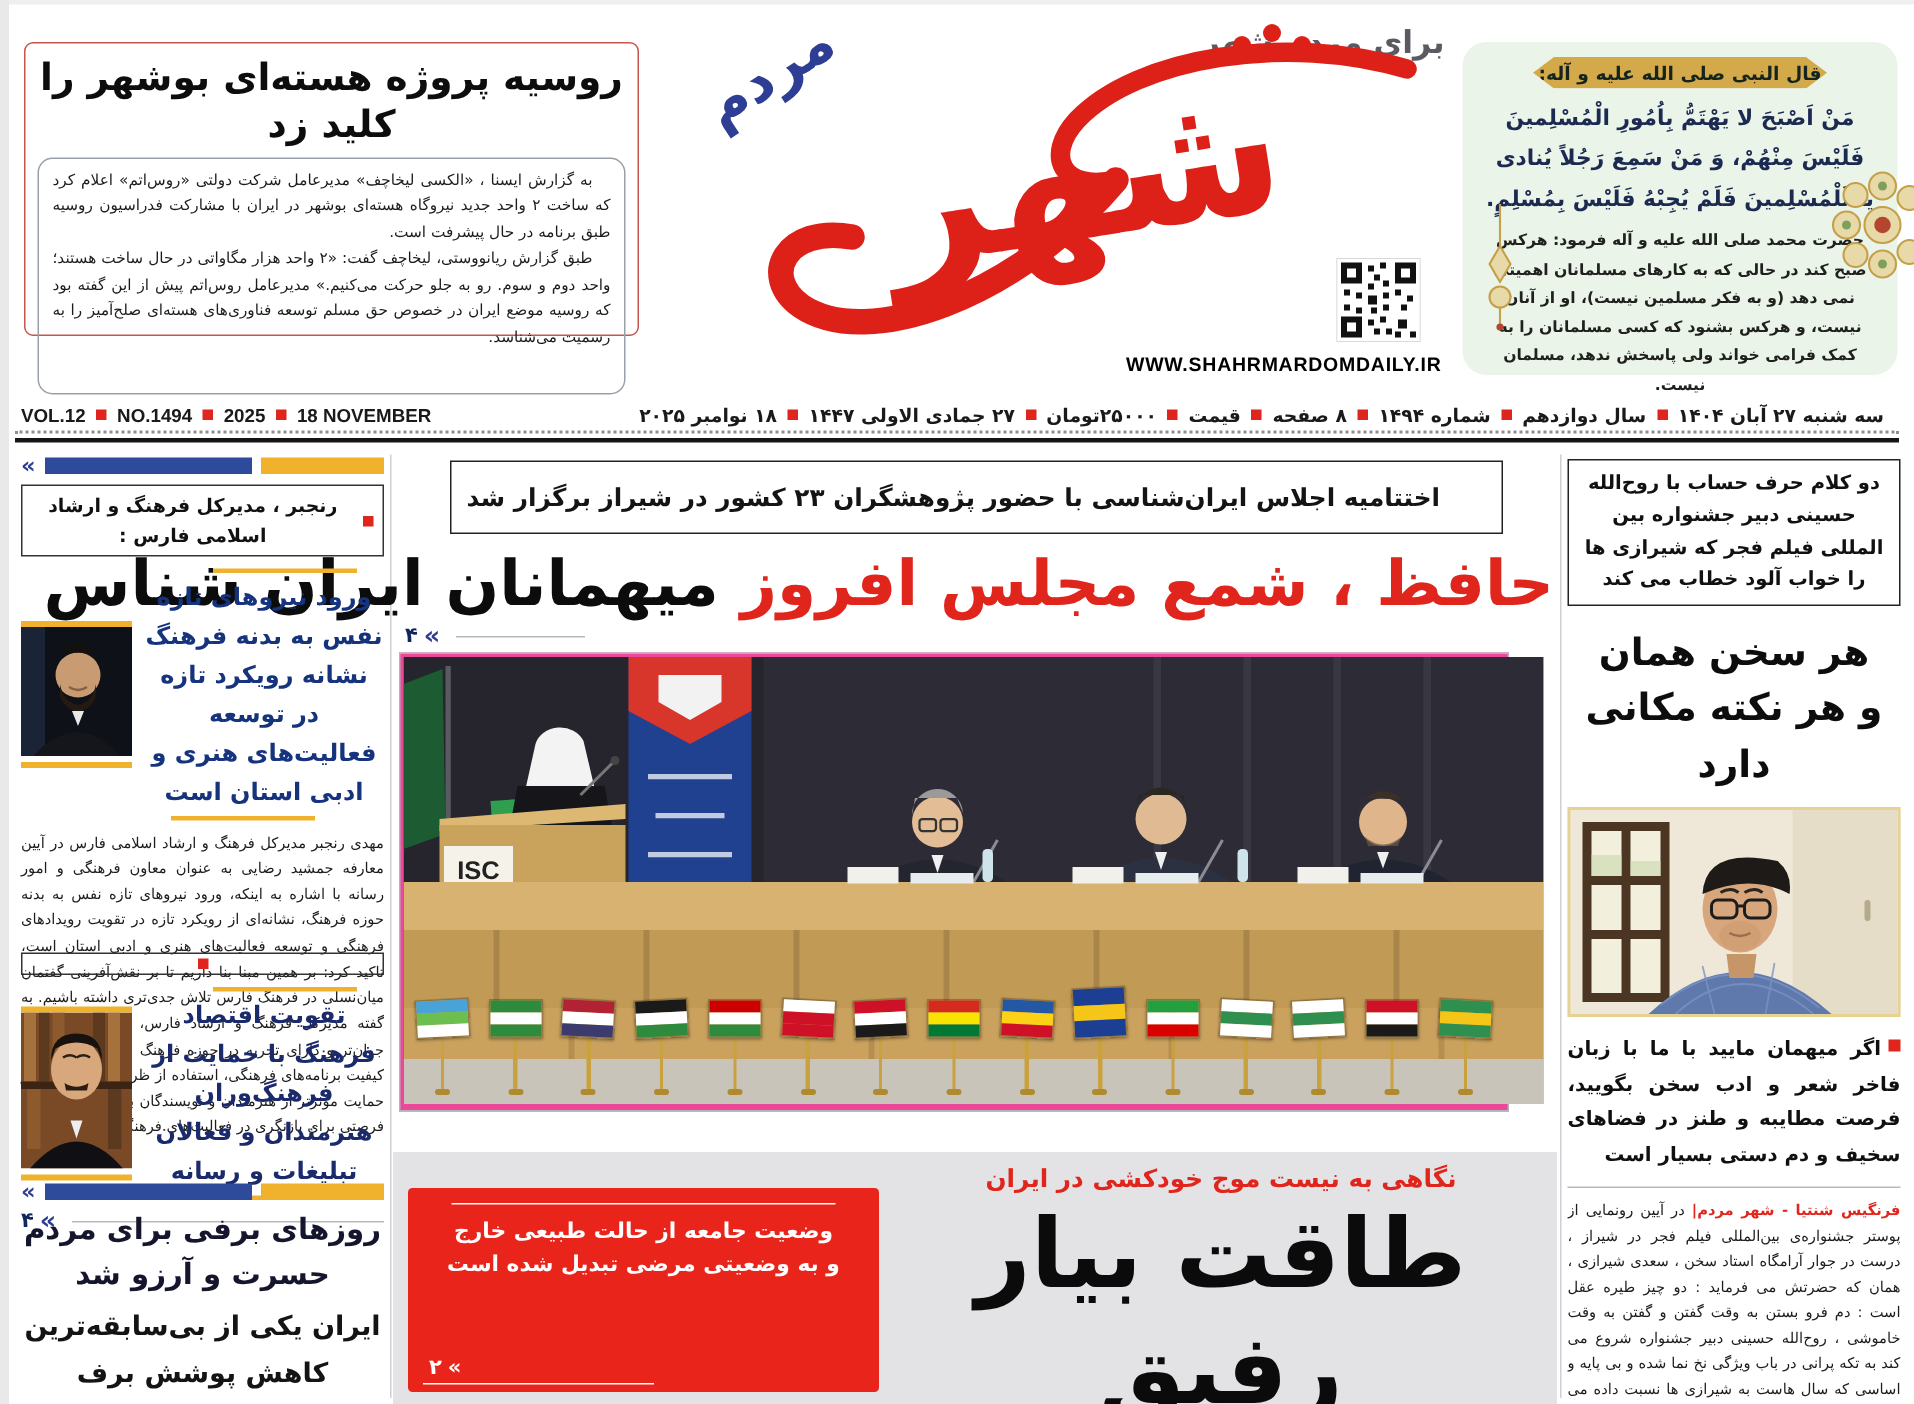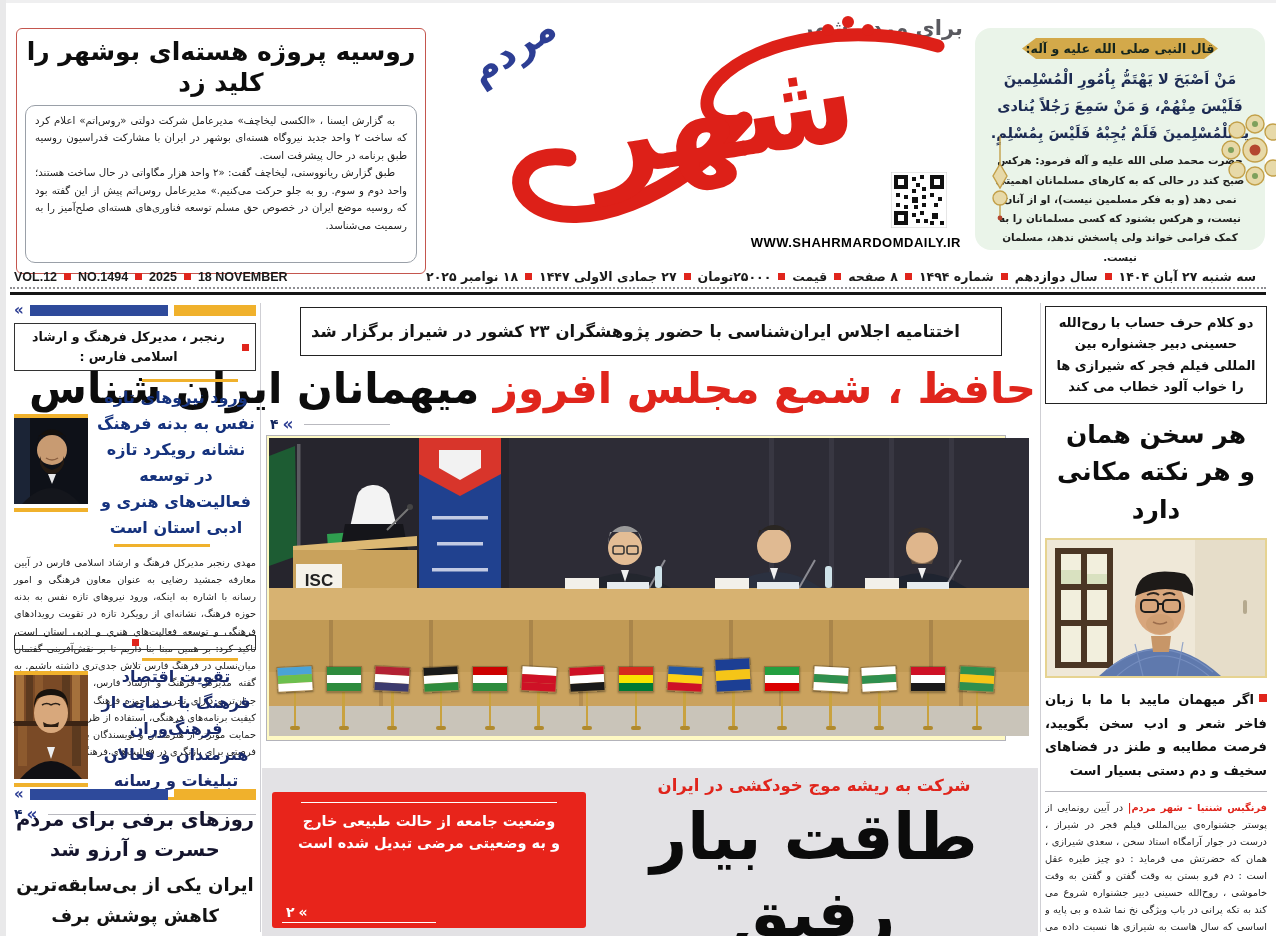--- a/index.html
+++ b/index.html
@@ -9,21 +9,21 @@
   *{margin:0;padding:0;box-sizing:border-box}
   html,body{background:#d9d9db}
   body{font-family:"DejaVu Sans",sans-serif;color:#111}
   .page{position:relative;width:1276px;height:936px;margin:0 auto;background:#fff;overflow:hidden;
         box-shadow:inset 6px 0 0 #e9e9ea, inset 0 3px 0 #efeff0}
   .rtl{direction:rtl}
   .sq{display:inline-block;width:8px;height:8px;background:var(--red);flex:none}
   .pre{white-space:pre-line}
 
   
-  .nuclear{position:absolute;left:16px;top:28px;width:410px;height:246px;
+  .nuclear{position:absolute;left:16px;top:28px;width:410px;height:196px;
            border:1.5px solid #c4564e;border-radius:6px;padding:5px 8px;background:#fff}
   .nuclear h2{font-size:25px;font-weight:bold;text-align:center;color:#0d0d0d;line-height:1.25;margin:2px 0 6px}
   .nuclear-body{border:1.5px solid #9aa0a8;border-radius:10px;padding:6px 9px;height:158px;overflow:hidden}
   .nuclear-body p{font-size:10.2px;line-height:1.72;text-align:justify;color:#1c1c1c;text-indent:12px}
 
   
   .logo-area{position:absolute;left:428px;top:0;width:545px;height:256px}
   .tagline{position:absolute;right:10px;top:16px;font-size:21px;font-weight:bold;color:#5a5a60}
   .logo-svg{position:absolute;left:0;top:8px}
   .website{position:absolute;right:12px;bottom:6px;font-family:"Liberation Sans",sans-serif;
@@ -59,21 +59,21 @@
   .kicker-box{border:1.3px solid #222;background:#fff;padding:14px 10px;width:702px;margin:5px auto 0;
               text-align:left;font-size:16.5px;font-weight:bold;color:#141414}
   .main-headline{margin-top:8px;text-align:center;font-size:42px;font-weight:bold;line-height:1.18;
               letter-spacing:-1px;white-space:nowrap}
   .main-headline .hl-red{color:var(--red)}
   .main-headline .hl-black{color:#0c0c0c}
   .pageref{display:flex;align-items:center;gap:4px;font-weight:bold;font-size:14px;color:#12265e}
   .pageref .chev{color:var(--blue);font-size:17px;line-height:1}
   .pageref .pr-line{flex:1;border-top:1px solid #b9b9bf;margin-left:6px}
   .center .pageref{margin:2px 0 0 4px;width:120px}
-  .photo-frame{margin-top:2px;width:740px;height:306px;border:1px solid #b3b3ba;background:#fef9c3;
+  .photo-frame{margin-top:2px;width:740px;height:306px;border:1px solid #b3b3ba;background:#ec4899;
               padding:2px;position:relative}
   .photo-frame svg{display:block}
   .flags-row{position:absolute;left:10px;right:10px;bottom:10px;display:flex;
               justify-content:space-between;align-items:flex-end}
   .flag-wrap{display:flex;flex-direction:column;align-items:center}
   .flag{width:36px;height:26px;display:flex;flex-direction:column;border:1px solid rgba(0,0,0,.25);
         box-shadow:0 1px 2px rgba(0,0,0,.35)}
   .flag>div{flex:1}
   .flag-pole{width:2.5px;height:34px;background:#c9a23f}
   .flag-base{width:10px;height:4px;background:#b08a2e;border-radius:2px}
@@ -490,21 +490,21 @@
     <div class="alert-box rtl">
       <div class="alert-rule"></div>
       <div class="alert-text pre">وضعیت جامعه از حالت طبیعی خارج
 و به وضعیتی مرضی تبدیل شده است</div>
       <div class="alert-ref">
         <span>»</span>
         <span>۲</span>
       </div>
     </div>
     <div class="warn-right">
-      <div class="warn-kicker rtl">شرکت به ریشه موج خودکشی در ایران</div>
+      <div class="warn-kicker rtl">نگاهی به نیست موج خودکشی در ایران</div>
       <div class="warn-headline rtl">طاقت بیار رفیق</div>
     </div>
   </section>
 
   <section class="rightcol">
     <div class="rc-kicker rtl">دو کلام حرف حساب با روح‌الله حسینی دبیر جشنواره بین المللی فیلم فجر که شیرازی ها را خواب آلود خطاب می کند</div>
     <h2 class="rc-headline rtl pre">هر سخن همان
 و هر نکته مکانی دارد</h2>
     <figure class="rc-photo">
       <svg width="218" height="136" viewBox="0 0 218 136">

